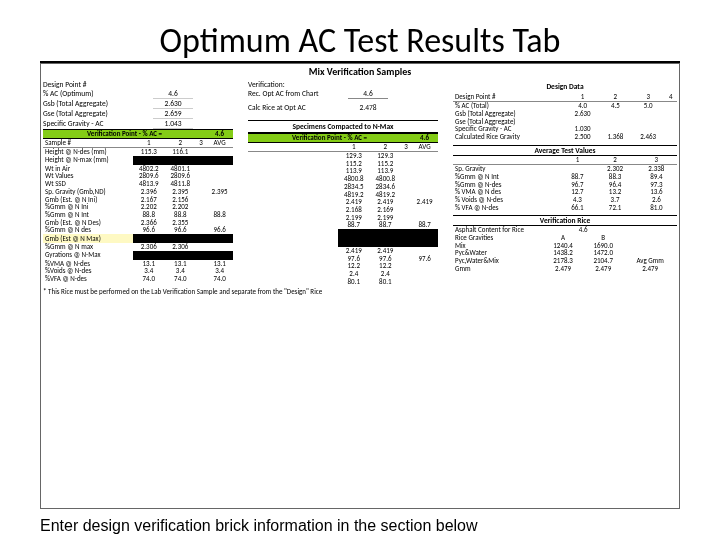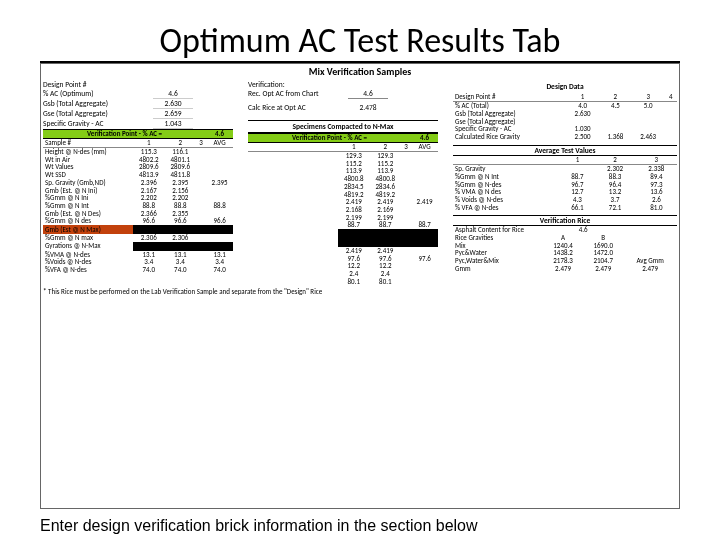--- a/index.html
+++ b/index.html
@@ -121,20 +121,27 @@
               <th>3</th>
               <th>AVG</th>
             </tr>
         <tr>
               <td class="lbl">Height @ N-des (mm)</td>
               <td>115.3</td>
               <td>116.1</td>
               <td></td>
               <td></td>
             </tr>
+        <tr class="blackrow">
+              <td class="lbl" style="background:#fff">Height @ N-max (mm)</td>
+              <td></td>
+              <td></td>
+              <td></td>
+              <td></td>
+            </tr>
         <tr>
               <td class="lbl">Wt in Air</td>
               <td>4802.2</td>
               <td>4801.1</td>
               <td></td>
               <td></td>
             </tr>
         <tr>
               <td class="lbl">Wt Values</td>
               <td>2809.6</td>
@@ -185,21 +192,21 @@
               <td></td>
             </tr>
         <tr>
               <td class="lbl">%Gmm @ N des</td>
               <td>96.6</td>
               <td>96.6</td>
               <td></td>
               <td>96.6</td>
             </tr>
         <tr class="blackrow">
-              <td class="lbl" style="background:#c2410c">Gmb (Est @ N Max)</td>
+              <td class="lbl" style="background:#fef9c3">Gmb (Est @ N Max)</td>
               <td></td>
               <td></td>
               <td></td>
               <td></td>
             </tr>
         <tr>
               <td class="lbl">%Gmm @ N max</td>
               <td>2.306</td>
               <td>2.306</td>
               <td></td>

